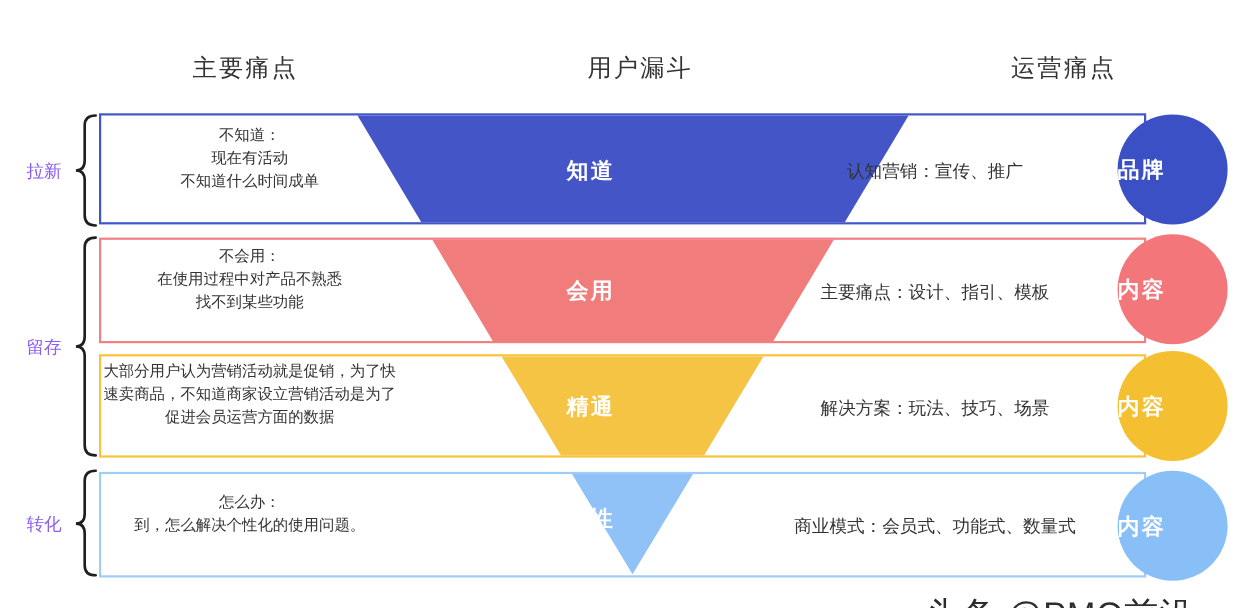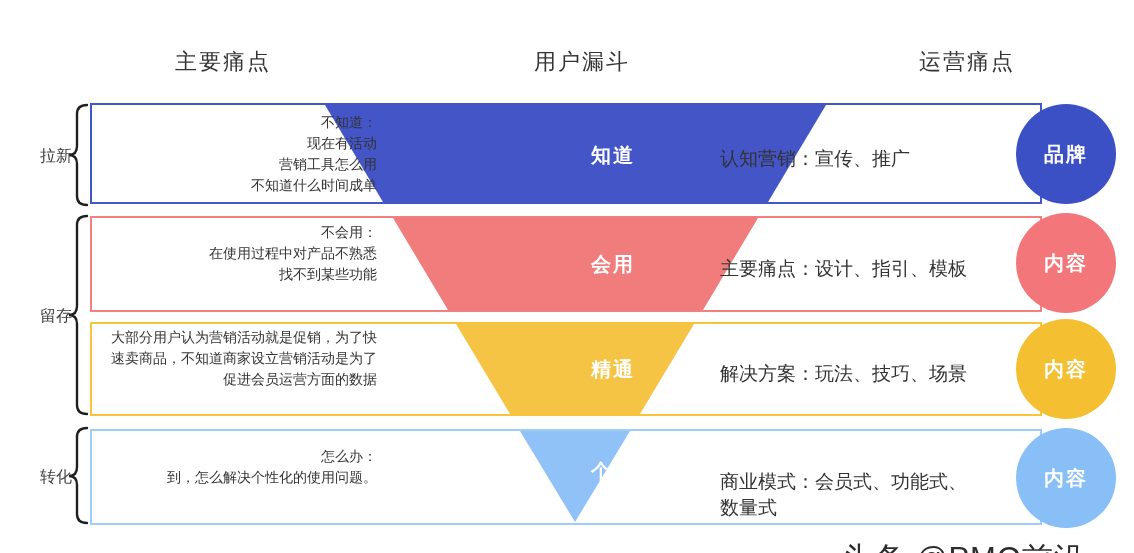--- a/index.html
+++ b/index.html
@@ -11,38 +11,38 @@
     position:absolute; top:47px; width:220px; text-align:center;
     font-size:22px; color:#333333; letter-spacing:2px;font-family:Liberation Mono, monospace;
   }
   .row-box {
     position:absolute; left:90px; width:952px; background:#ffffff;
     border:2px solid #999; box-sizing:border-box;
   }
   .overlay { position:absolute; left:0; top:0; }
   .brace { fill:none; stroke:#1f1f1f; stroke-width:2.4; stroke-linecap:round; }
   .group-label {
-    position:absolute; left:32px; width:48px; text-align:center;
-    font-size:16px; color:#404040;
+    position:absolute; left:16px; width:48px; text-align:center;
+    font-size:16px; color:#8b5cf6;
   }
   .pain {
-    position:absolute; left:77px; width:300px; text-align:right;
+    position:absolute; left:77px; width:300px; text-align:center;
     font-size:14px; line-height:21px; color:#333333;
   }
   .flabel {
-    position:absolute; left:515px; width:120px; text-align:right;
+    position:absolute; left:515px; width:120px; text-align:left;
     font-size:20px; font-weight:bold; color:#ffffff; letter-spacing:2px;
   }
   .ops {
-    position:absolute; left:720px; width:260px; text-align:left;
-    font-size:19px; color:#333333;
+    position:absolute; left:720px; width:260px; text-align:center;
+    font-size:16px; color:#333333;
   }
   .circle {
     position:absolute; left:1016px; width:100px; height:100px; border-radius:50%;
-    display:flex; align-items:center; justify-content:center;
+    display:flex; align-items:center; justify-content:flex-start;
     font-size:20px; font-weight:bold; color:#ffffff; letter-spacing:2px;
   }
   .watermark {
     position:absolute; top:502px; right:48px;
     font-size:31px; font-weight:normal; color:#2d2d2d; letter-spacing:1px;
     text-shadow: 2px 0 #fff, -2px 0 #fff, 0 2px #fff, 0 -2px #fff,
                  1px 1px #fff, -1px -1px #fff, 1px -1px #fff, -1px 1px #fff;
     margin-top: 36px;
   }
 </style>
@@ -71,21 +71,20 @@
     <path class="brace" d="M87,428 Q77,428 77,437 L77,467 Q77,476 69,476 Q77,476 77,485 L77,514 Q77,523 87,523"></path>
   </svg>
 
   <div class="group-label" style="top:146px">拉新</div>
   <div class="group-label" style="top:306px">留存</div>
   <div class="group-label" style="top:467px">转化</div>
 
   <div class="pain" style="top:112px">
     <div>不知道：</div>
     <div>现在有活动</div>
-    <div>营销工具怎么用</div>
     <div>不知道什么时间成单</div>
   </div>
   <div class="pain" style="top:222px">
     <div>不会用：</div>
     <div>在使用过程中对产品不熟悉</div>
     <div>找不到某些功能</div>
   </div>
   <div class="pain" style="top:327px">
     <div>大部分用户认为营销活动就是促销，为了快</div>
     <div>速卖商品，不知道商家设立营销活动是为了</div>

